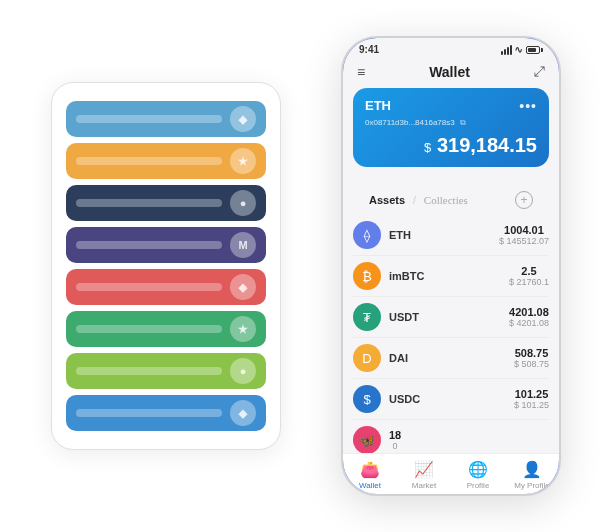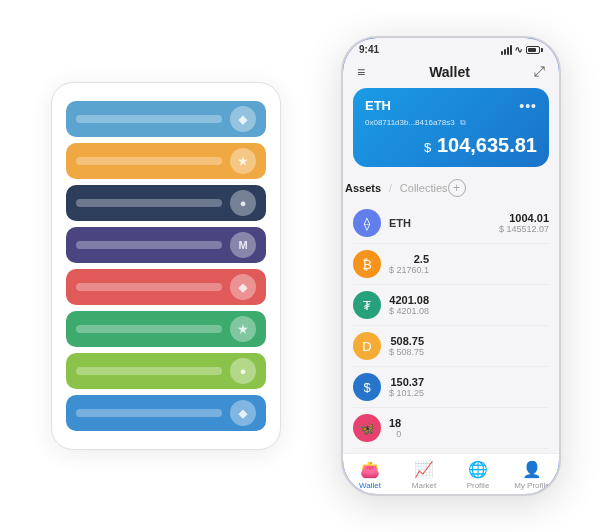--- a/index.html
+++ b/index.html
@@ -171,22 +171,23 @@
 
     .eth-balance-prefix {
       font-size: 13px;
       font-weight: 400;
     }
 
     
     .assets-header {
       display: flex;
       align-items: center;
-      justify-content: flex-start;
-      padding: 4px 2px 6px;
+      justify-content: space-between;
+      padding: 4px 26px 6px;
+      margin-top: 12px;
     }
 
     .assets-tabs {
       display: flex;
       gap: 8px;
       align-items: center;
       font-size: 11px;
     }
 
     .assets-tab-active {
@@ -194,20 +195,21 @@
       font-weight: 600;
     }
 
     .assets-tab-divider {
       color: #ccc;
       font-size: 10px;
     }
 
     .assets-tab-inactive {
       color: #aaa;
+      font-family: Liberation Serif, serif;
     }
 
     .add-icon {
       width: 18px;
       height: 18px;
       border: 1.5px solid #aaa;
       border-radius: 50%;
       display: flex;
       align-items: center;
       justify-content: center;
@@ -244,21 +246,21 @@
     }
 
     .asset-name {
       flex: 1;
       font-size: 11px;
       font-weight: 600;
       color: #333;
     }
 
     .asset-amounts {
-      text-align: right;
+      text-align: center;
     }
 
     .asset-amount {
       font-size: 11px;
       font-weight: 600;
       color: #222;
     }
 
     .asset-usd {
       font-size: 9px;
@@ -415,21 +417,21 @@
         <div class="eth-card-header">
           <span class="eth-label">ETH</span>
           <span class="eth-more">•••</span>
         </div>
         <div class="eth-address">
           <span>0x08711d3b...8416a78s3</span>
           <span style="margin-left:3px;font-size:8px;opacity:0.8">⧉</span>
         </div>
         <div class="eth-balance">
           <span class="eth-balance-prefix">$</span>
-          <span>104,635.81</span>
+          <span>319,184.15</span>
         </div>
       </div>
 
       <div class="assets-header">
         <div class="assets-tabs">
           <span class="assets-tab-active">Assets</span>
           <span class="assets-tab-divider">/</span>
           <span class="assets-tab-inactive">Collecties</span>
         </div>
         <div class="add-icon">+</div>
@@ -443,49 +445,53 @@
     <div class="asset-name">ETH</div>
     <div class="asset-amounts">
       <div class="asset-amount">1004.01</div>
       <div class="asset-usd">$ 145512.07</div>
     </div>
   </div>
           <div class="asset-item">
     <div class="asset-icon" style="background:#F7931A;color:#fff;font-size:13px;">
       ₿
     </div>
+    <div class="asset-name">imBTC</div>
     <div class="asset-amounts">
       <div class="asset-amount">2.5</div>
       <div class="asset-usd">$ 21760.1</div>
     </div>
   </div>
           <div class="asset-item">
     <div class="asset-icon" style="background:#26A17B;color:#fff;font-size:13px;">
       ₮
     </div>
+    <div class="asset-name">USDT</div>
     <div class="asset-amounts">
       <div class="asset-amount">4201.08</div>
       <div class="asset-usd">$ 4201.08</div>
     </div>
   </div>
           <div class="asset-item">
     <div class="asset-icon" style="background:#F5AC37;color:#fff;font-size:13px;">
       D
     </div>
+    <div class="asset-name">DAI</div>
     <div class="asset-amounts">
       <div class="asset-amount">508.75</div>
       <div class="asset-usd">$ 508.75</div>
     </div>
   </div>
           <div class="asset-item">
     <div class="asset-icon" style="background:#2775CA;color:#fff;font-size:13px;">
       $
     </div>
+    <div class="asset-name">USDC</div>
     <div class="asset-amounts">
-      <div class="asset-amount">150.37</div>
+      <div class="asset-amount">101.25</div>
       <div class="asset-usd">$ 101.25</div>
     </div>
   </div>
           <div class="asset-item">
     <div class="asset-icon" style="background:#E8416F;color:#fff;font-size:13px;">
       🦋
     </div>
     <div class="asset-amounts">
       <div class="asset-amount">18</div>
       <div class="asset-usd">0</div>

